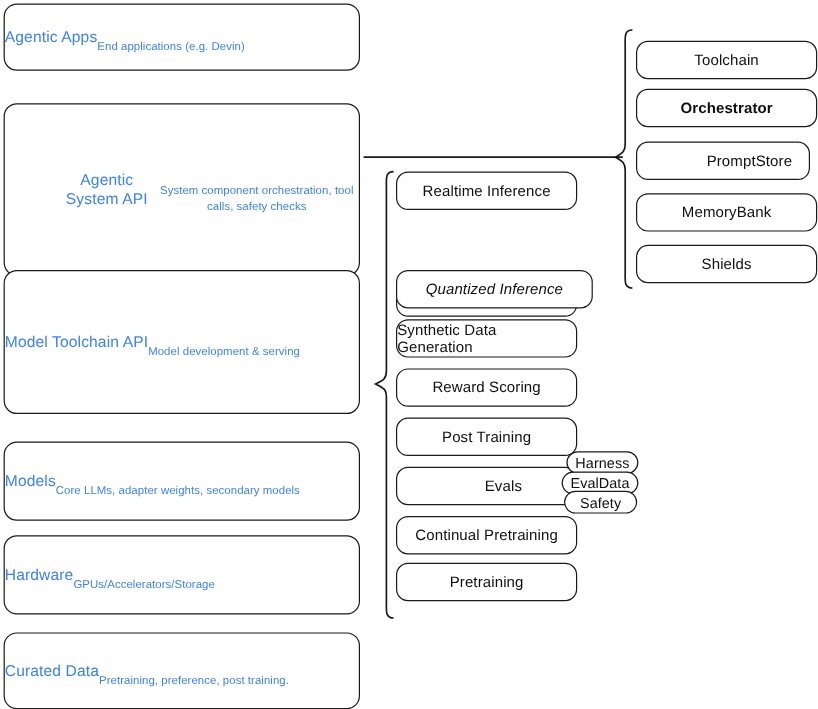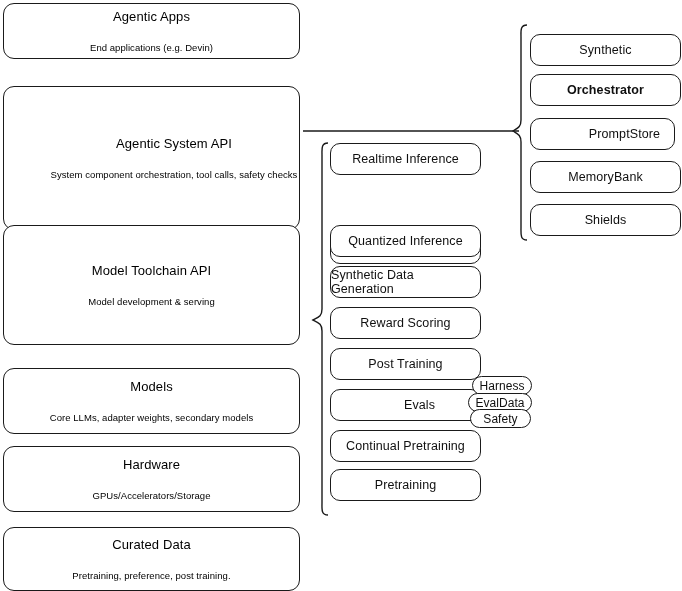--- a/index.html
+++ b/index.html
@@ -15,25 +15,24 @@
     font-family: "Liberation Sans", sans-serif;
     overflow: hidden;
   }
   .node {
     position: absolute;
     box-sizing: border-box;
     border: 1.4px solid #1a1a1a;
     border-radius: 11px;
     background: #ffffff;
     display: flex;
-    flex-direction: column;
+    flex-direction: row;
     align-items: center;
-    justify-content: center;
     text-align: center;
-    color: #000000;
+    color: #3b82f6;
   }
   .node .title {
     font-size: 13px;
     line-height: 16px;
     letter-spacing: 0.1px;
   }
   .node .subtitle {
     font-size: 9.5px;
     line-height: 13px;
     margin-top: 16px;
@@ -135,21 +134,21 @@
              L 322 503
              C 322 509, 321 515, 328 515"></path>
   </svg>
 
   <div class="stack-node" style="left:330px; top:143px; width:151px; height:32px;">
     <span>Realtime Inference</span>
   </div>
   <div class="stack-node" style="left:330px; top:184px; width:151px; height:32px;margin-top:48px;">
     <span>Batch Inference</span>
   </div>
-  <div class="stack-node" style="left:330px; top:225px; width:151px; height:32px;">
+  <div class="stack-node" style="left:330px; top:225px; width:164px; height:32px;font-style:italic;">
     <span>Quantized Inference</span>
   </div>
   <div class="stack-node" style="left:330px; top:266px; width:151px; height:32px;">
     <span>Synthetic Data Generation</span>
   </div>
   <div class="stack-node" style="left:330px; top:307px; width:151px; height:32px;">
     <span>Reward Scoring</span>
   </div>
   <div class="stack-node" style="left:330px; top:348px; width:151px; height:32px;">
     <span>Post Training</span>
@@ -168,21 +167,21 @@
     <span>Harness</span>
   </div>
   <div class="pill" style="left:468px; top:393px; width:64px; height:19px; z-index:6;">
     <span>EvalData</span>
   </div>
   <div class="pill" style="left:470px; top:409px; width:61px; height:19px; z-index:7;">
     <span>Safety</span>
   </div>
 
   <div class="stack-node" style="left:530px; top:34px; width:151px; height:32px;">
-    <span>Synthetic</span>
+    <span>Toolchain</span>
   </div>
   <div class="stack-node" style="left:530px; top:74px; width:151px; height:32px;font-weight:bold;">
     <span>Orchestrator</span>
   </div>
   <div class="stack-node" style="left:530px; top:118px; width:145px; height:32px;padding-left:44px;">
     <span>PromptStore</span>
   </div>
   <div class="stack-node" style="left:530px; top:161px; width:151px; height:32px;">
     <span>MemoryBank</span>
   </div>

